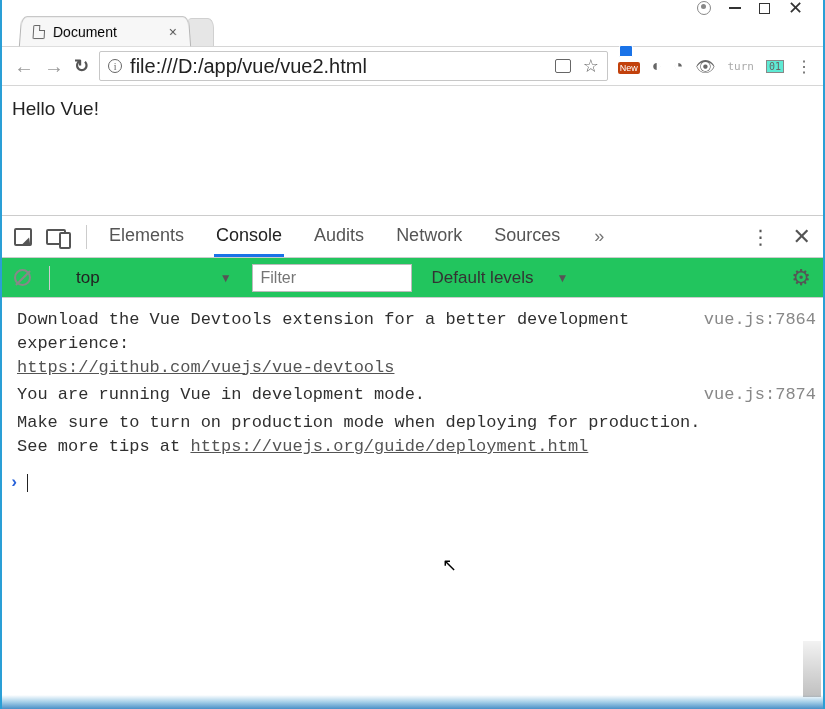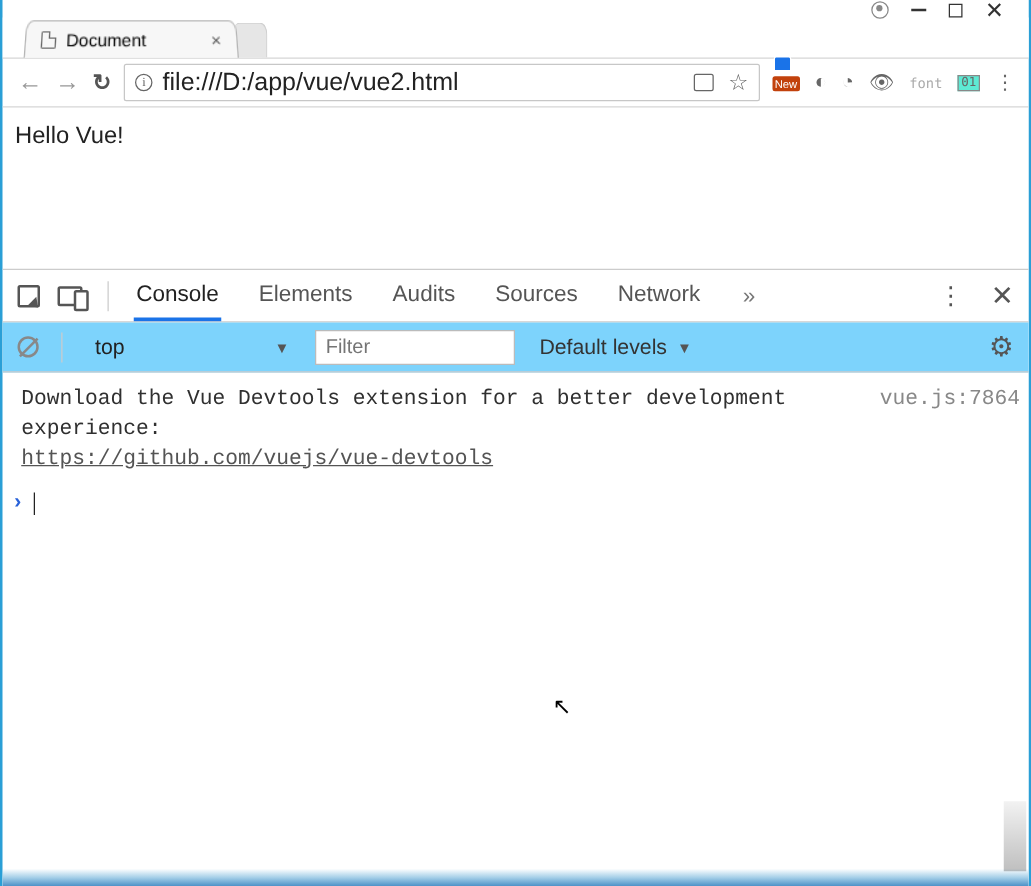--- a/index.html
+++ b/index.html
@@ -53,27 +53,27 @@
   .vsep { width:1px; height:24px; background:#ccc; margin:0 6px; }
   .dt-tabs { display:flex; gap:28px; font-size:18px; color:#555; }
   .dt-tab { padding:8px 2px; cursor:pointer; }
   .dt-tab.active { color:#222; border-bottom:3px solid #1a73e8; }
   .dt-more-tabs { color:#777; font-size:18px; margin-left:18px; letter-spacing:-2px; }
   .dt-right { margin-left:auto; display:flex; align-items:center; gap:22px; }
   .dt-kebab { font-size:20px; color:#555; }
   .dt-close { font-size:22px; color:#555; }
 
   
-  .con-filter { height: 40px; border-bottom:1px solid #ccc; display:flex; align-items:center; padding:0 12px; gap:12px; background:#7dd3fc; }
+  .con-filter { height: 40px; border-bottom:1px solid #ccc; display:flex; align-items:center; padding:0 12px; gap:12px; background:#22c55e; }
   .clear-con { width:17px; height:17px; border:2px solid #888; border-radius:50%; position:relative; }
   .clear-con::after { content:""; position:absolute; top:6px; left:-3px; width:20px; height:2px; background:#888; transform:rotate(-45deg); }
   .context-dd { display:flex; align-items:center; gap: 120px; font-size:17px; color:#222; padding:0 8px; }
   .dd-arrow { color:#555; font-size:12px; }
   .filter-input { width:160px; height:28px; border:1px solid #bbb; padding:0 8px; font-size:16px; color:#888; background:#fff; }
-  .levels-dd { display:flex; align-items:center; gap:8px; font-size:17px; color:#333; margin-left:8px; }
+  .levels-dd { display:flex; align-items:center; gap:23px; font-size:17px; color:#333; margin-left:8px; }
   .gear { margin-left:auto; font-size:22px; color:#555; }
 
   
   .console { padding: 10px 7px; font-family: Consolas, "Courier New", monospace; font-size: 17px; line-height: 1.4; color:#303030; }
   .con-row { display:flex; align-items:flex-start; margin-bottom:4px; }
   .con-msg { flex:1; padding-left:8px; }
   .con-src { color:#888; white-space:nowrap; padding-left:16px; }
   .con-link { color:#545454; text-decoration:underline; }
   .con-prompt { display:flex; align-items:center; margin-top:12px; }
   .prompt-arrow { color:#2962d9; font-weight:bold; font-size:17px; }
@@ -118,40 +118,40 @@
     </div>
   </div>
   <div class="ext-icons">
     <span class="cl-new-wrap">
       <span class="cl-top"></span>
       <span class="cl-new">New</span>
     </span>
     <span>◐</span>
     <span>◔</span>
     <span class="eye">👁</span>
-    <span class="font-box">font</span>
+    <span class="font-box">turn</span>
     <span class="zero-one">01</span>
     <span class="menu-dots">⋮</span>
   </div>
 </div>
 
 <div class="page">
   <span>Hello Vue!</span>
 </div>
 
 <div class="dt-toolbar">
   <span class="dt-select-el"></span>
   <span class="dt-devices"></span>
   <span class="vsep"></span>
   <div class="dt-tabs">
+    <span class="dt-tab">Elements</span>
     <span class="dt-tab active">Console</span>
-    <span class="dt-tab">Elements</span>
     <span class="dt-tab">Audits</span>
+    <span class="dt-tab">Network</span>
     <span class="dt-tab">Sources</span>
-    <span class="dt-tab">Network</span>
   </div>
   <span class="dt-more-tabs">»</span>
   <div class="dt-right">
     <span class="dt-kebab">⋮</span>
     <span class="dt-close">✕</span>
   </div>
 </div>
 
 <div class="con-filter">
   <span class="clear-con"></span>
@@ -169,20 +169,32 @@
 </div>
 
 <div class="console">
   <div class="con-row">
     <div class="con-msg">
       <span>Download the Vue Devtools extension for a better development experience:</span><br>
       <a class="con-link">https://github.com/vuejs/vue-devtools</a>
     </div>
     <a class="con-src">vue.js:7864</a>
   </div>
+  <div class="con-row">
+    <div class="con-msg">
+      <span>You are running Vue in development mode.</span>
+    </div>
+    <a class="con-src">vue.js:7874</a>
+  </div>
+  <div class="con-row">
+    <div class="con-msg">
+      <span>Make sure to turn on production mode when deploying for production.</span><br>
+      <span>See more tips at </span><a class="con-link">https://vuejs.org/guide/deployment.html</a>
+    </div>
+  </div>
   <div class="con-prompt">
     <span class="prompt-arrow">›</span>
     <span class="cursor-line"></span>
   </div>
 </div>
 
 <span class="mouse-cursor">↖</span>
 <div class="bottom-gradient"></div>
 <div class="corner-right"></div>
 

